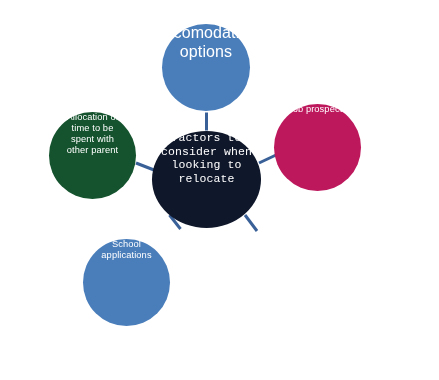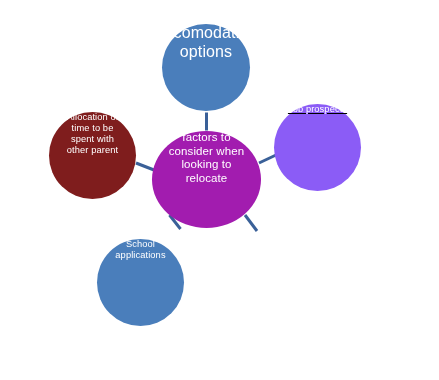--- a/index.html
+++ b/index.html
@@ -67,21 +67,21 @@
     width: 87px;
     height: 87px;
   }
   #node-support-systems {
     left: 239px;
     top: 239px;
     width: 87px;
     height: 87px;
   }
   #node-school-applications {
-    left: 97px;
+    left: 83px;
     top: 239px;
     width: 87px;
     height: 87px;
   }
   #node-allocation {
     left: 49px;
     top: 112px;
     width: 87px;
     height: 87px;
   }
@@ -100,37 +100,37 @@
     <line x1="245.0" y1="215.0" x2="257.0" y2="231.0" stroke="#3A6098" stroke-width="3"></line>
     <line x1="169.5" y1="215.0" x2="180.5" y2="229.0" stroke="#3A6098" stroke-width="3"></line>
     <line x1="136.0" y1="163.0" x2="154.0" y2="170.0" stroke="#3A6098" stroke-width="3"></line>
   </svg>
 
   <div class="node" id="node-accommodation" style="background: rgb(74, 126, 187);">
     <span class="node-label" style="color: rgb(255, 255, 255);">Accomodation
 options</span>
   </div>
 
-  <div class="node satellite" id="node-job-prospects" style="background: #8b5cf6; text-decoration: underline;">
+  <div class="node satellite" id="node-job-prospects" style="background: #be185d;">
     <span class="node-label" style="color: rgb(255, 255, 255);">Job prospects</span>
   </div>
 
 
   <div class="node satellite" id="node-school-applications" style="background: rgb(74, 126, 187);">
     <span class="node-label" style="color: rgb(255, 255, 255);">School
 applications</span>
   </div>
 
-  <div class="node satellite" id="node-allocation" style="background: #7f1d1d;">
+  <div class="node satellite" id="node-allocation" style="background: #14532d;">
     <span class="node-label" style="color: rgb(255, 255, 255);">Allocation of
 time to be
 spent with
 other parent</span>
   </div>
 
-  <div class="node" id="node-center" style="background: #a21caf;">
+  <div class="node" id="node-center" style="background: #0f172a; font-family: Liberation Mono, monospace;">
     <span class="node-label" style="color: rgb(255, 255, 255);">factors to
 consider when
 looking to
 relocate</span>
   </div>
 
 </div>
 
 </body></html>

